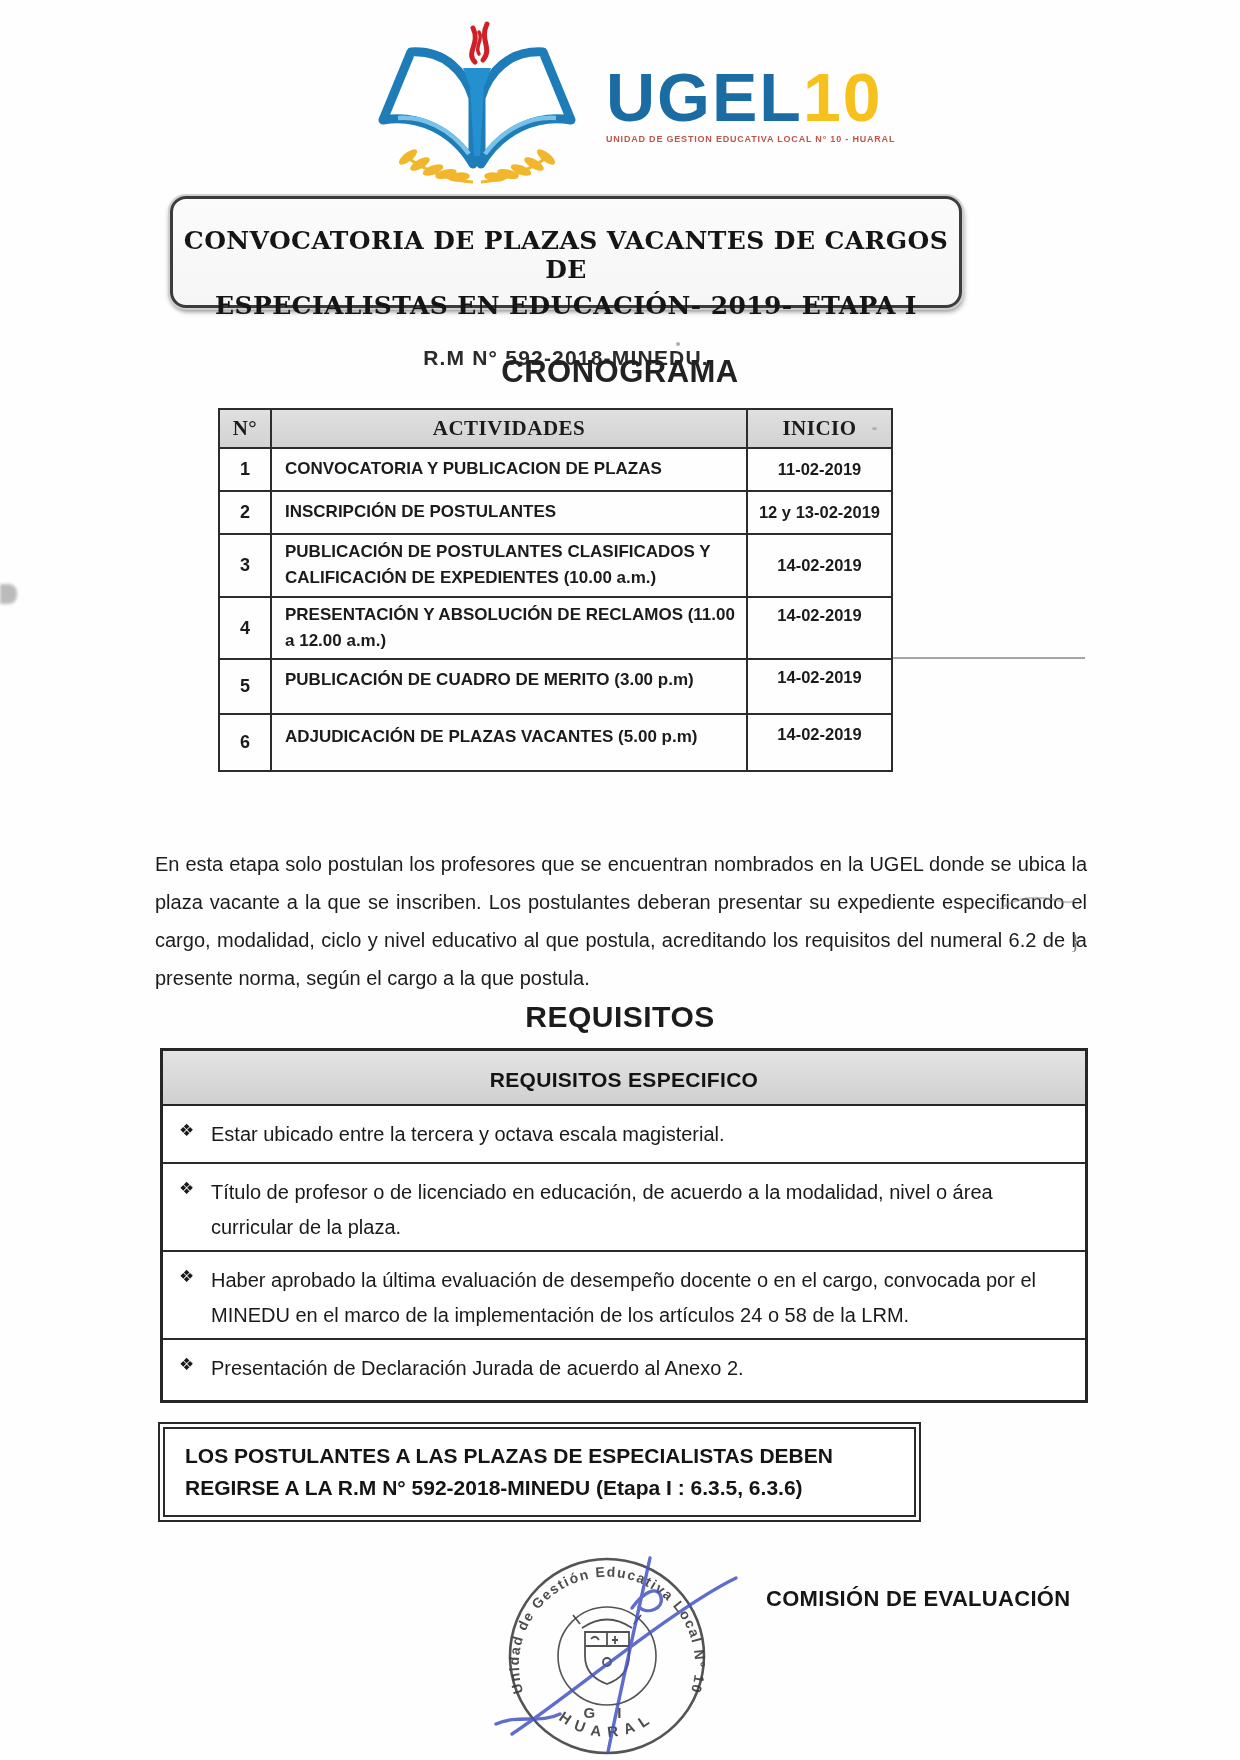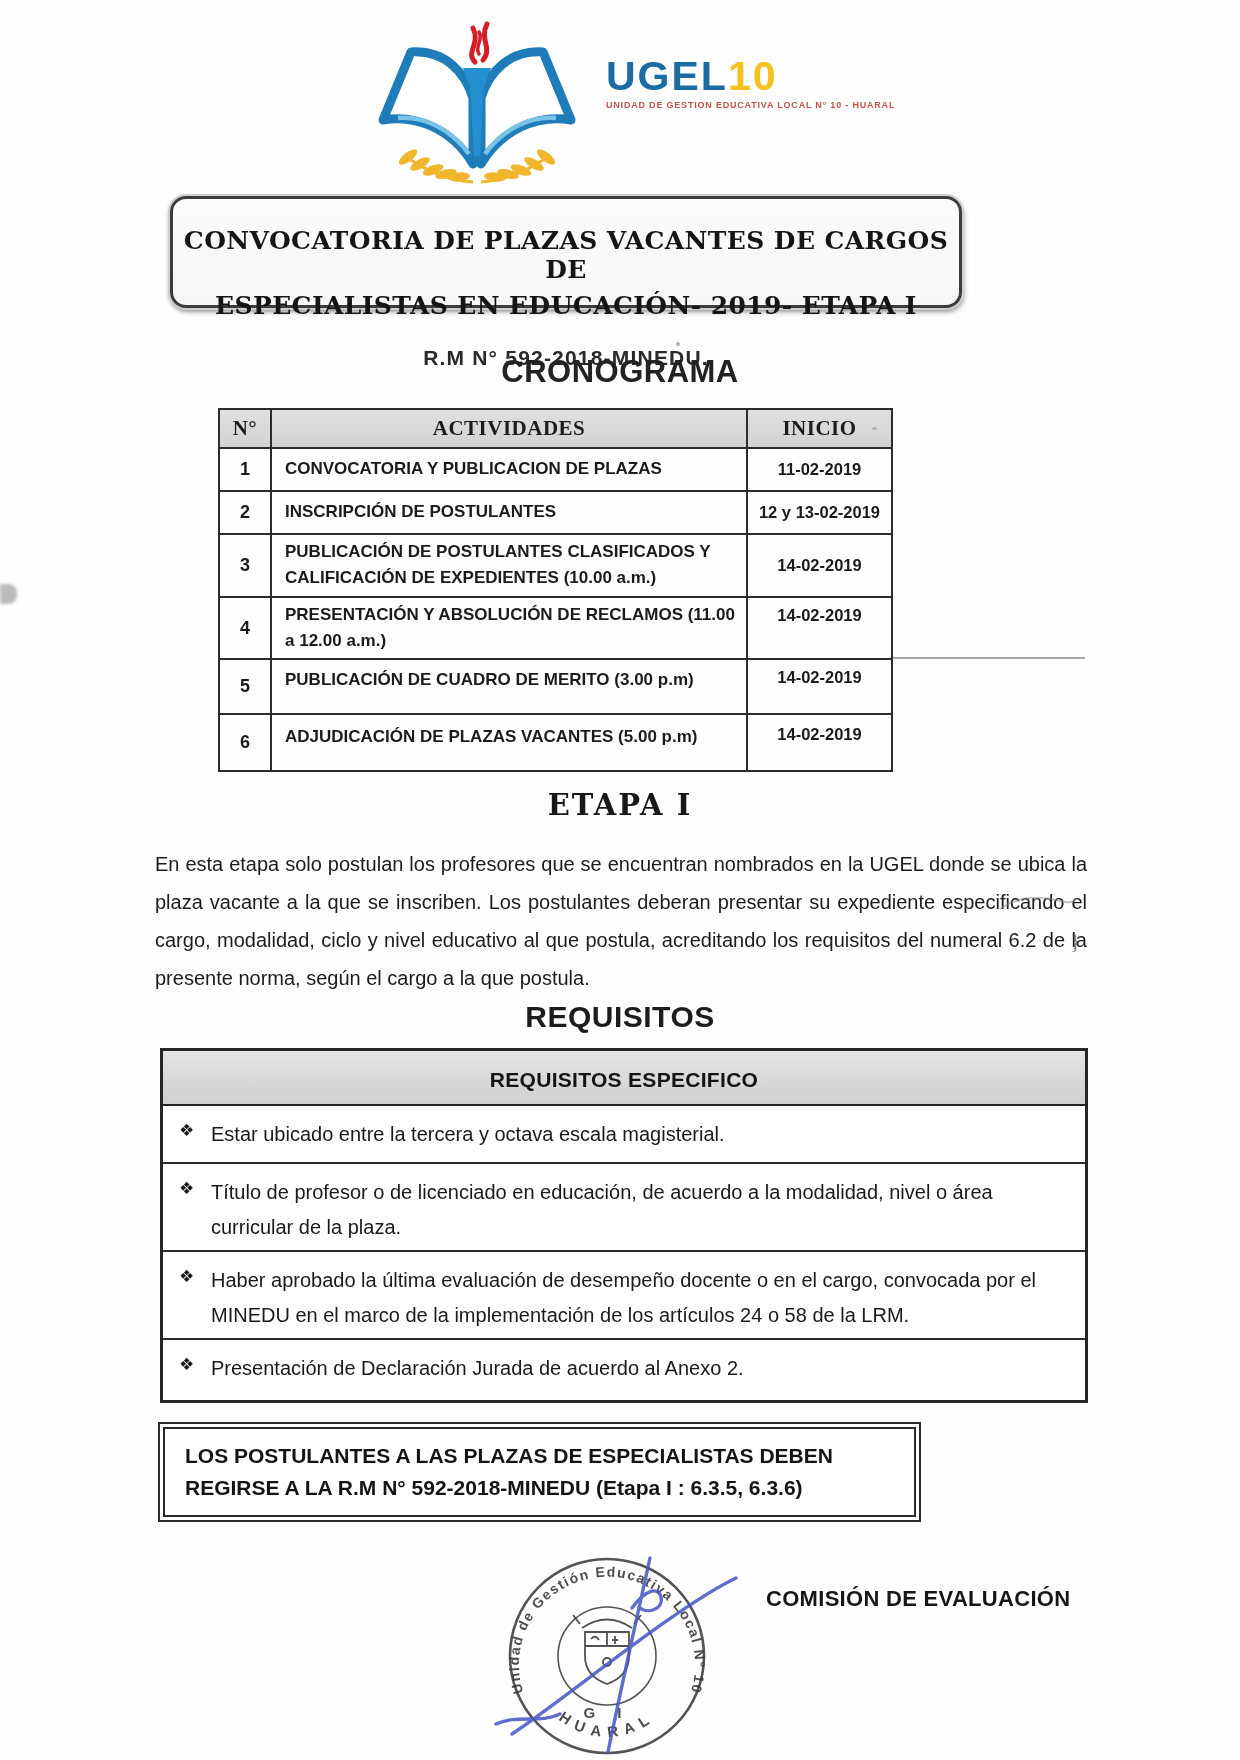--- a/index.html
+++ b/index.html
@@ -4,21 +4,21 @@
 <style>
   html,body{margin:0;padding:0;background:#e8e8e8;}
   #page{
     position:relative;width:1240px;height:1760px;margin:0 auto;
     background:#fefefe;overflow:hidden;
     font-family:"Liberation Sans",sans-serif;color:#1e1e1e;
   }
   
   #logo{position:absolute;left:352px;top:6px;display:flex;align-items:flex-start;}
   #logo .logo-text-col{margin-left:4px;padding-top:50px;}
-  #logo .wordmark{font-weight:bold;font-size:41px;line-height:1;letter-spacing:2px;color:#1a6ca3;white-space:nowrap;}
+  #logo .wordmark{font-weight:bold;font-size:68px;line-height:1;letter-spacing:2px;color:#1a6ca3;white-space:nowrap;margin-top:7px;}
   #logo .wordmark .num{color:#f6c11c;}
   #logo .logo-sub{margin-top:3px;font-size:9px;letter-spacing:0.8px;color:#bf5548;white-space:nowrap;font-weight:bold;}
   
   #titlebox{
     position:absolute;left:170px;top:196px;width:792px;height:112px;
     border:3px solid #3c3c3c;border-radius:16px;background:linear-gradient(180deg,#fbfbfb,#f6f6f6);
     box-shadow:0 0 0 2px #cfcfcf,2px 4px 5px rgba(0,0,0,.35),-2px 2px 4px rgba(0,0,0,.2);
     text-align:center;padding-top:27px;box-sizing:border-box;
   }
   .title-serif{font-family:"DejaVu Serif","Liberation Serif",serif;font-weight:bold;font-size:25px;letter-spacing:.4px;color:#151515;}
@@ -169,21 +169,20 @@
       <td class="date" style="vertical-align:top;padding-top:8px;">14-02-2019</td>
     </tr>
     <tr style="height:57px;">
       <td class="num">6</td>
       <td class="act" style="vertical-align:top;padding-top:9px;">ADJUDICACIÓN DE PLAZAS VACANTES (5.00 p.m)</td>
       <td class="date" style="vertical-align:top;padding-top:10px;">14-02-2019</td>
     </tr>
   </tbody>
     </table>
 
-  <div id="etapa-heading" class="center-heading">ETAPA I</div>
   <div id="etapa-paragraph">En esta etapa solo postulan los profesores que se encuentran nombrados en la UGEL donde se ubica la plaza vacante a la que se inscriben. Los postulantes deberan presentar su expediente especificando el cargo, modalidad, ciclo y nivel educativo al que postula, acreditando los requisitos del numeral 6.2 de la presente norma, según el cargo a la que postula.</div>
 
   <div id="requisitos-heading" class="center-heading">REQUISITOS</div>
 
   <div id="req-table">
     <div id="req-header">REQUISITOS ESPECIFICO</div>
     <div class="req-row" style="height:58px;">
       <span class="req-bullet">❖</span>
       <span class="req-text">Estar ubicado entre la tercera y octava escala magisterial.</span>
     </div>

